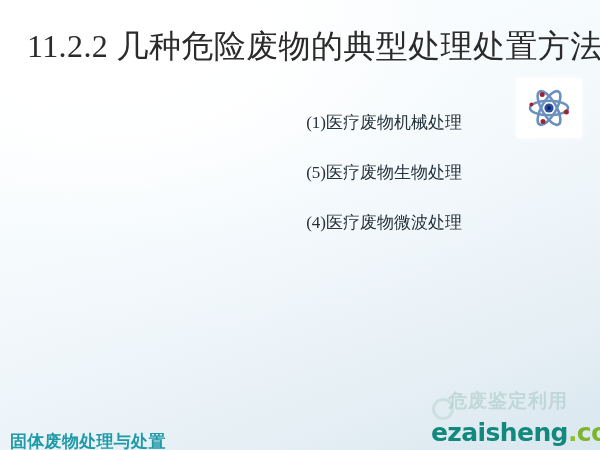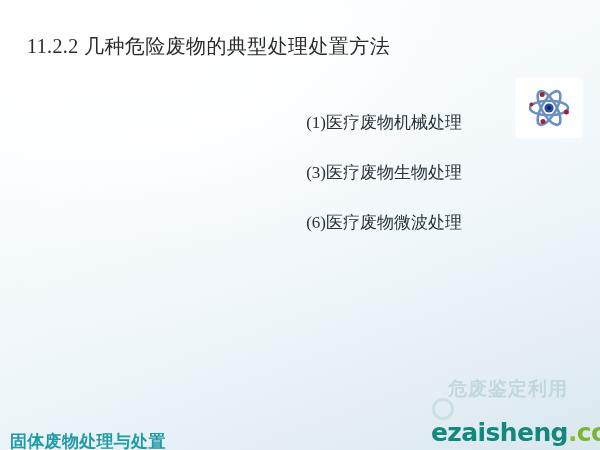--- a/index.html
+++ b/index.html
@@ -21,21 +21,21 @@
       linear-gradient(160deg, #fdfefe 0%, #f7fbfd 30%, #eff6fa 58%, #e4eef4 82%, #d9e7ef 100%);
     overflow: hidden;
   }
 
   
   #title {
     position: absolute;
     left: 27px;
     top: 26px;
     width: 566px;
-    font-size: 20px;
+    font-size: 32px;
     line-height: 40px;
     letter-spacing: 0.4px;
     color: #2b2b2b;
     white-space: nowrap;
     font-family: "Liberation Serif", "DejaVu Serif", serif;
     text-shadow: 0 1px 1px rgba(255,255,255,0.85);
   }
 
   
   #logo-box {
@@ -81,21 +81,21 @@
     color: #1f9aa8;
     letter-spacing: 0.3px;
     white-space: nowrap;
     font-family: "Liberation Sans", sans-serif;
   }
 
   
   #watermark {
     position: absolute;
     left: 448px;
-    top: 376px;
+    top: 388px;
     width: 152px;
     height: 26px;
     font-size: 19px;
     font-weight: bold;
     color: rgba(120,170,160,0.30);
     letter-spacing: 1px;
     white-space: nowrap;
     overflow: hidden;
     font-family: "Liberation Sans", sans-serif;
   }
@@ -148,22 +148,22 @@
           <circle cx="5.4" cy="17.4" r="2.0"></circle>
         </g>
         <circle cx="23" cy="21" r="4.6" fill="#2a4fa0"></circle>
         <circle cx="23" cy="21" r="2.0" fill="#14265e"></circle>
       </svg>
     </span>
   </div>
 
   <div id="list">
     <div class="list-item">(1)医疗废物机械处理</div>
-    <div class="list-item">(3)医疗废物生物处理</div>
-    <div class="list-item">(6)医疗废物微波处理</div>
+    <div class="list-item">(5)医疗废物生物处理</div>
+    <div class="list-item">(4)医疗废物微波处理</div>
   </div>
 
   <div id="footer-label">固体废物处理与处置</div>
 
   <div id="watermark-mark"></div>
   <div id="watermark">危废鉴定利用</div>
 
   <div id="brand"><span class="b-name">ezaisheng</span><span class="b-dot">.</span><span class="b-tld">com</span></div>
 
 </div>

